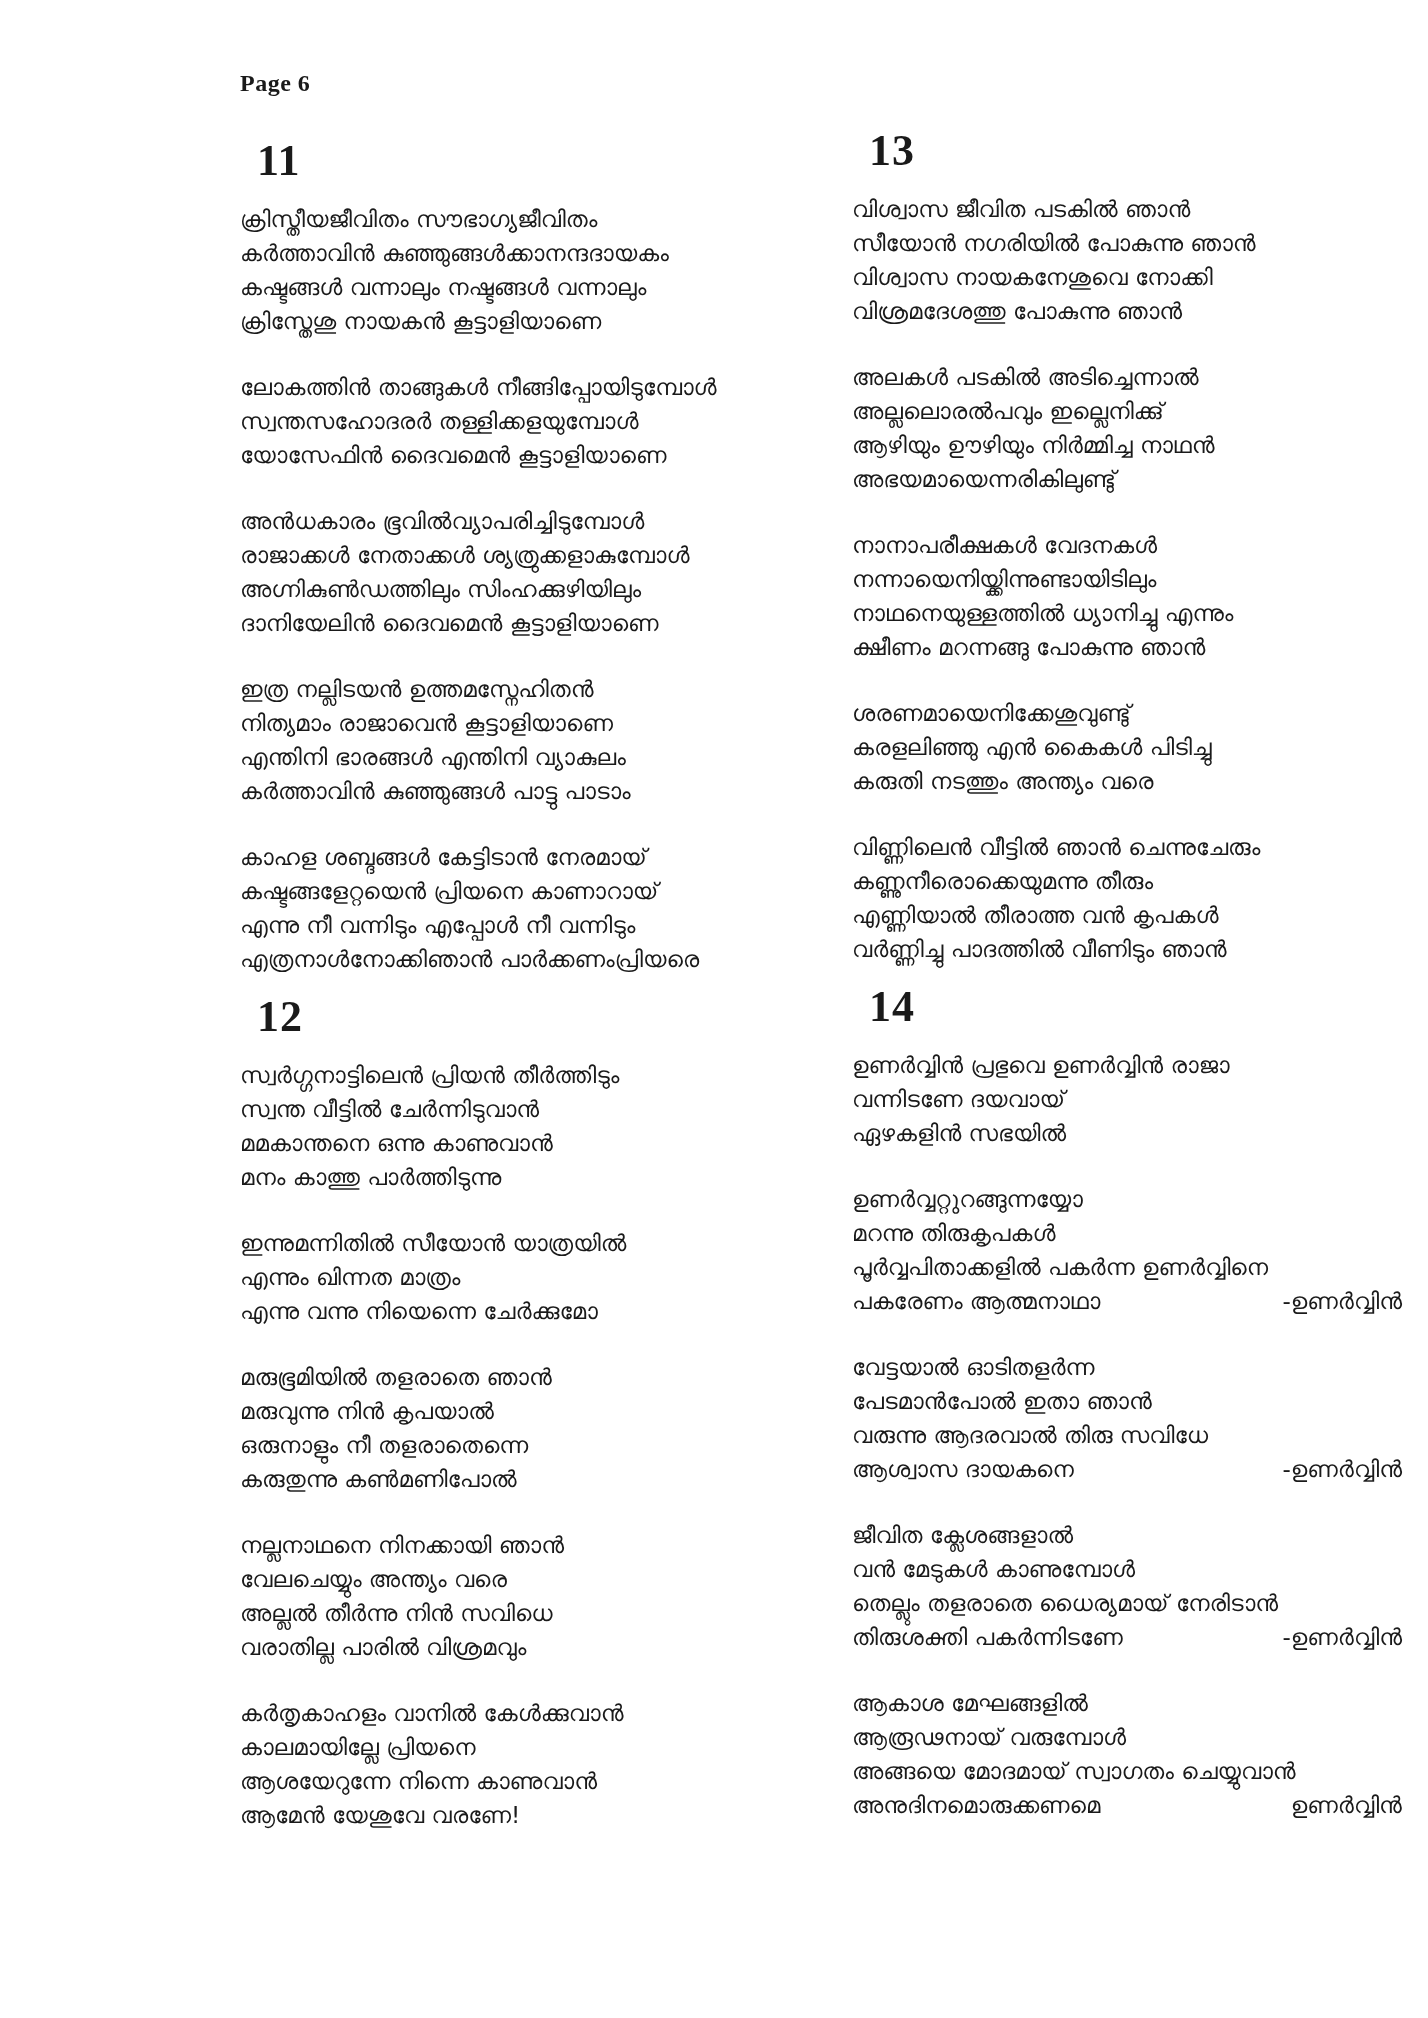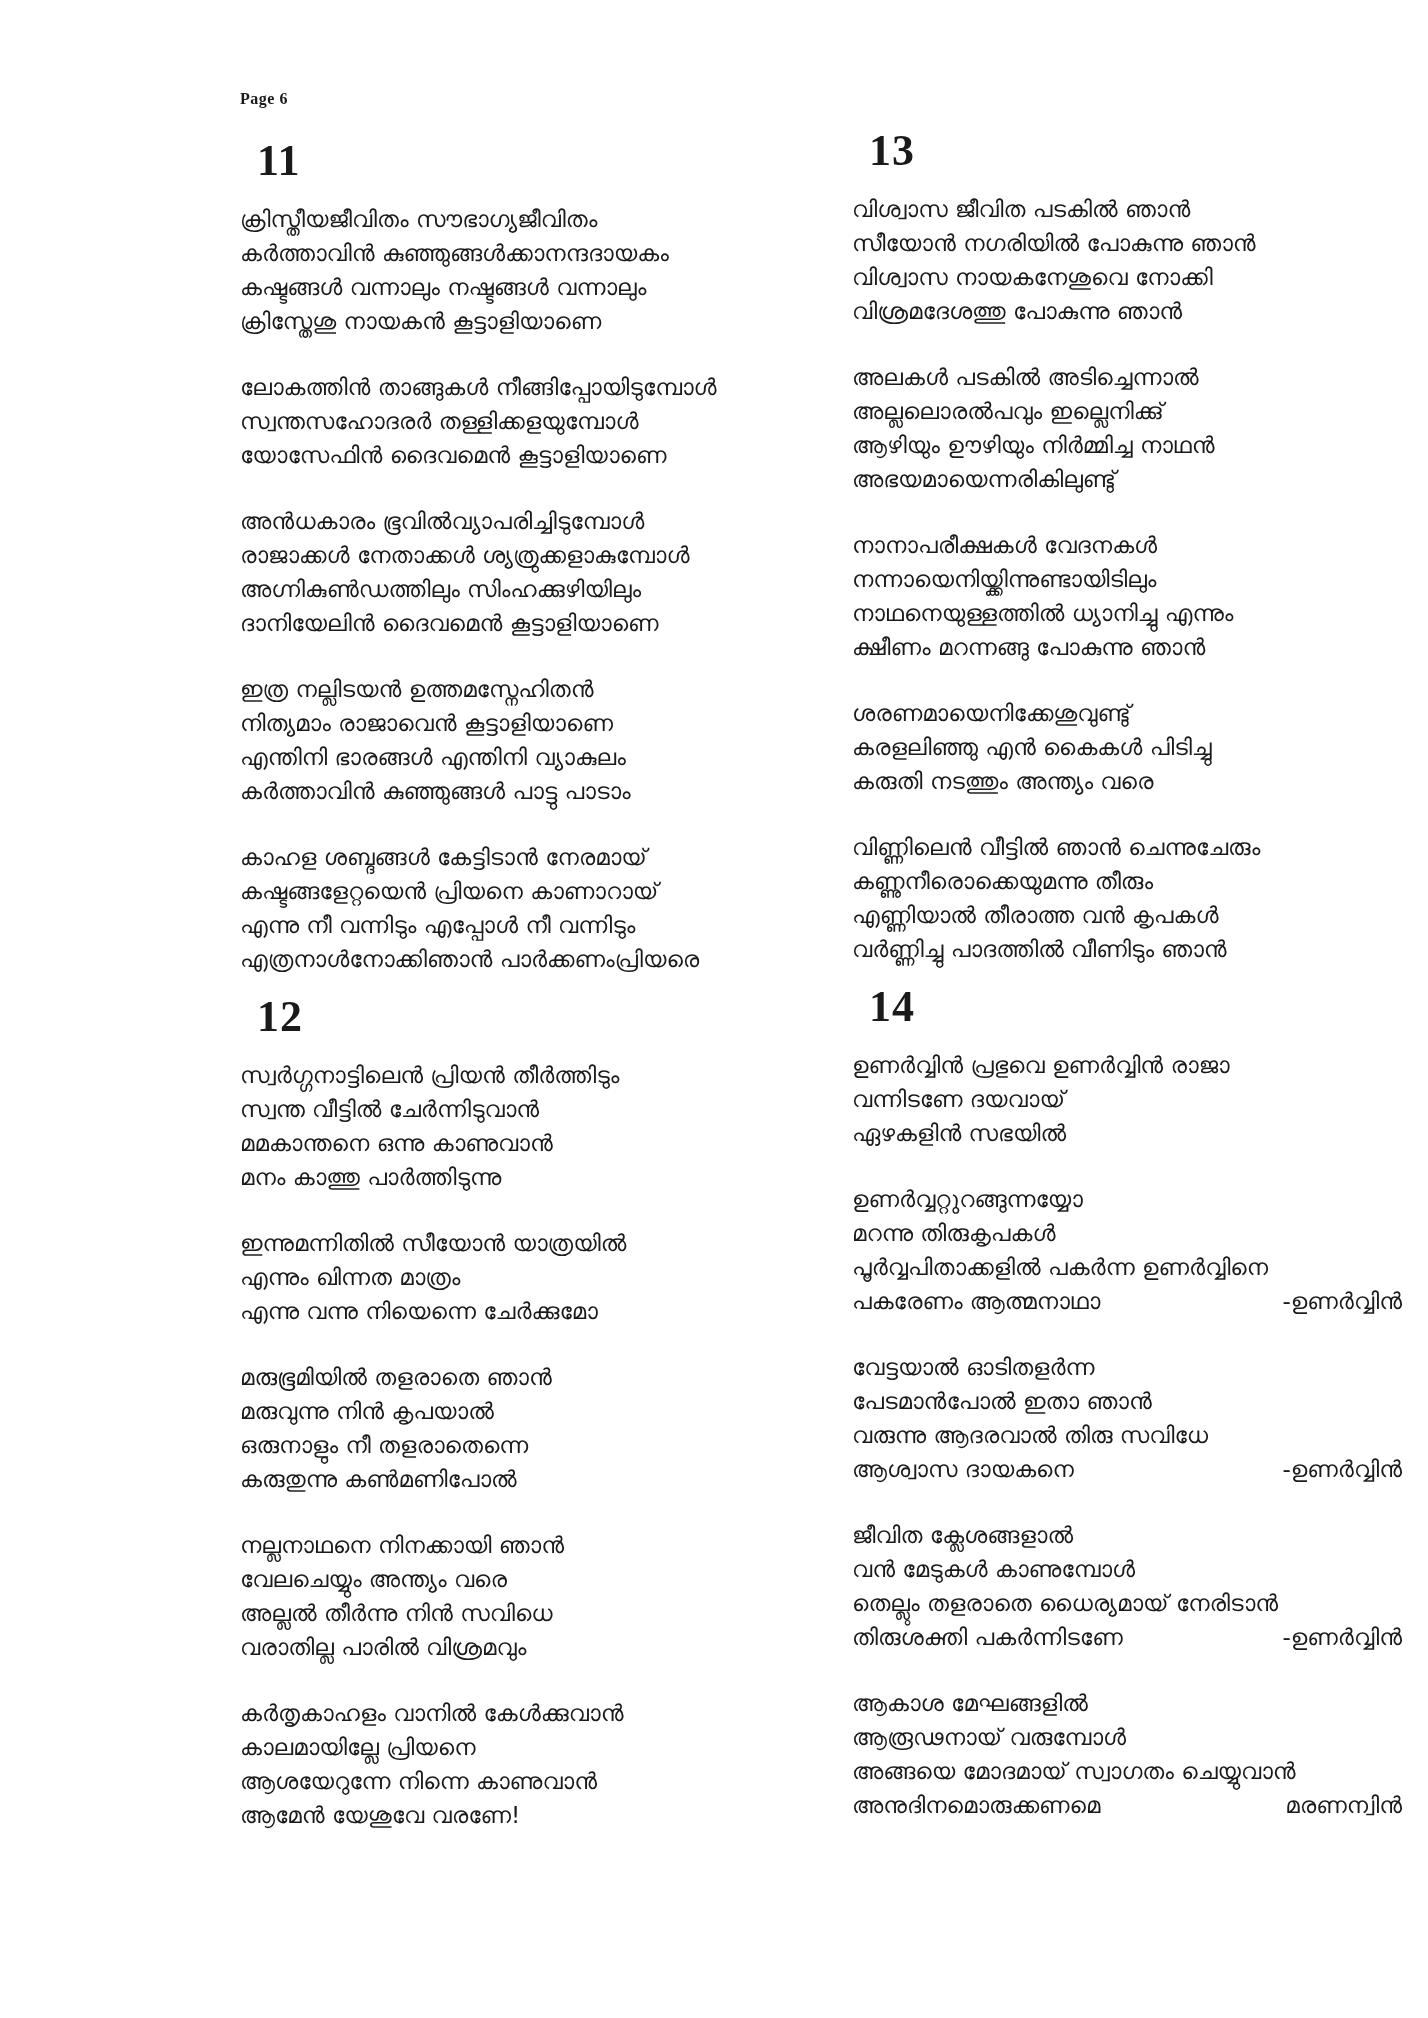--- a/index.html
+++ b/index.html
@@ -11,24 +11,24 @@
       width: 1428px;
       height: 2018px;
       position: relative;
       overflow: hidden;
       color: #1a1a1a;
       font-family: "DejaVu Sans", sans-serif;
     }
     .page-label {
       position: absolute;
       left: 240px;
-      top: 90px;
+      top: 70px;
       font-family: "Liberation Serif", "DejaVu Serif", serif;
       font-weight: bold;
-      font-size: 16px;
+      font-size: 24px;
       letter-spacing: 0.5px;
     }
     .column {
       position: absolute;
       top: 120px;
       width: 560px;
     }
     .col-left { left: 240px; }
     .col-right { left: 852px; top: 110px; }
 
@@ -185,16 +185,16 @@
       <div class="stanza">
         <div class="line"><span>ജീവിത ക്ലേശങ്ങളാൽ</span></div>
         <div class="line"><span>വൻ മേടുകൾ കാണുമ്പോൾ</span></div>
         <div class="line"><span>തെല്ലും തളരാതെ ധൈര്യമായ് നേരിടാൻ</span></div>
         <div class="line"><span>തിരുശക്തി പകർന്നിടണേ</span><span class="refrain">-ഉണർവ്വിൻ</span></div>
       </div>
       <div class="stanza last">
         <div class="line"><span>ആകാശ മേഘങ്ങളിൽ</span></div>
         <div class="line"><span>ആരൂഢനായ് വരുമ്പോൾ</span></div>
         <div class="line"><span>അങ്ങയെ മോദമായ് സ്വാഗതം ചെയ്യുവാൻ</span></div>
-        <div class="line"><span>അനുദിനമൊരുക്കണമെ</span><span class="refrain">മരണന്വിൻ</span></div>
+        <div class="line"><span>അനുദിനമൊരുക്കണമെ</span><span class="refrain">ഉണർവ്വിൻ</span></div>
       </div>
     </section>
   </div>
 
 </body></html>

